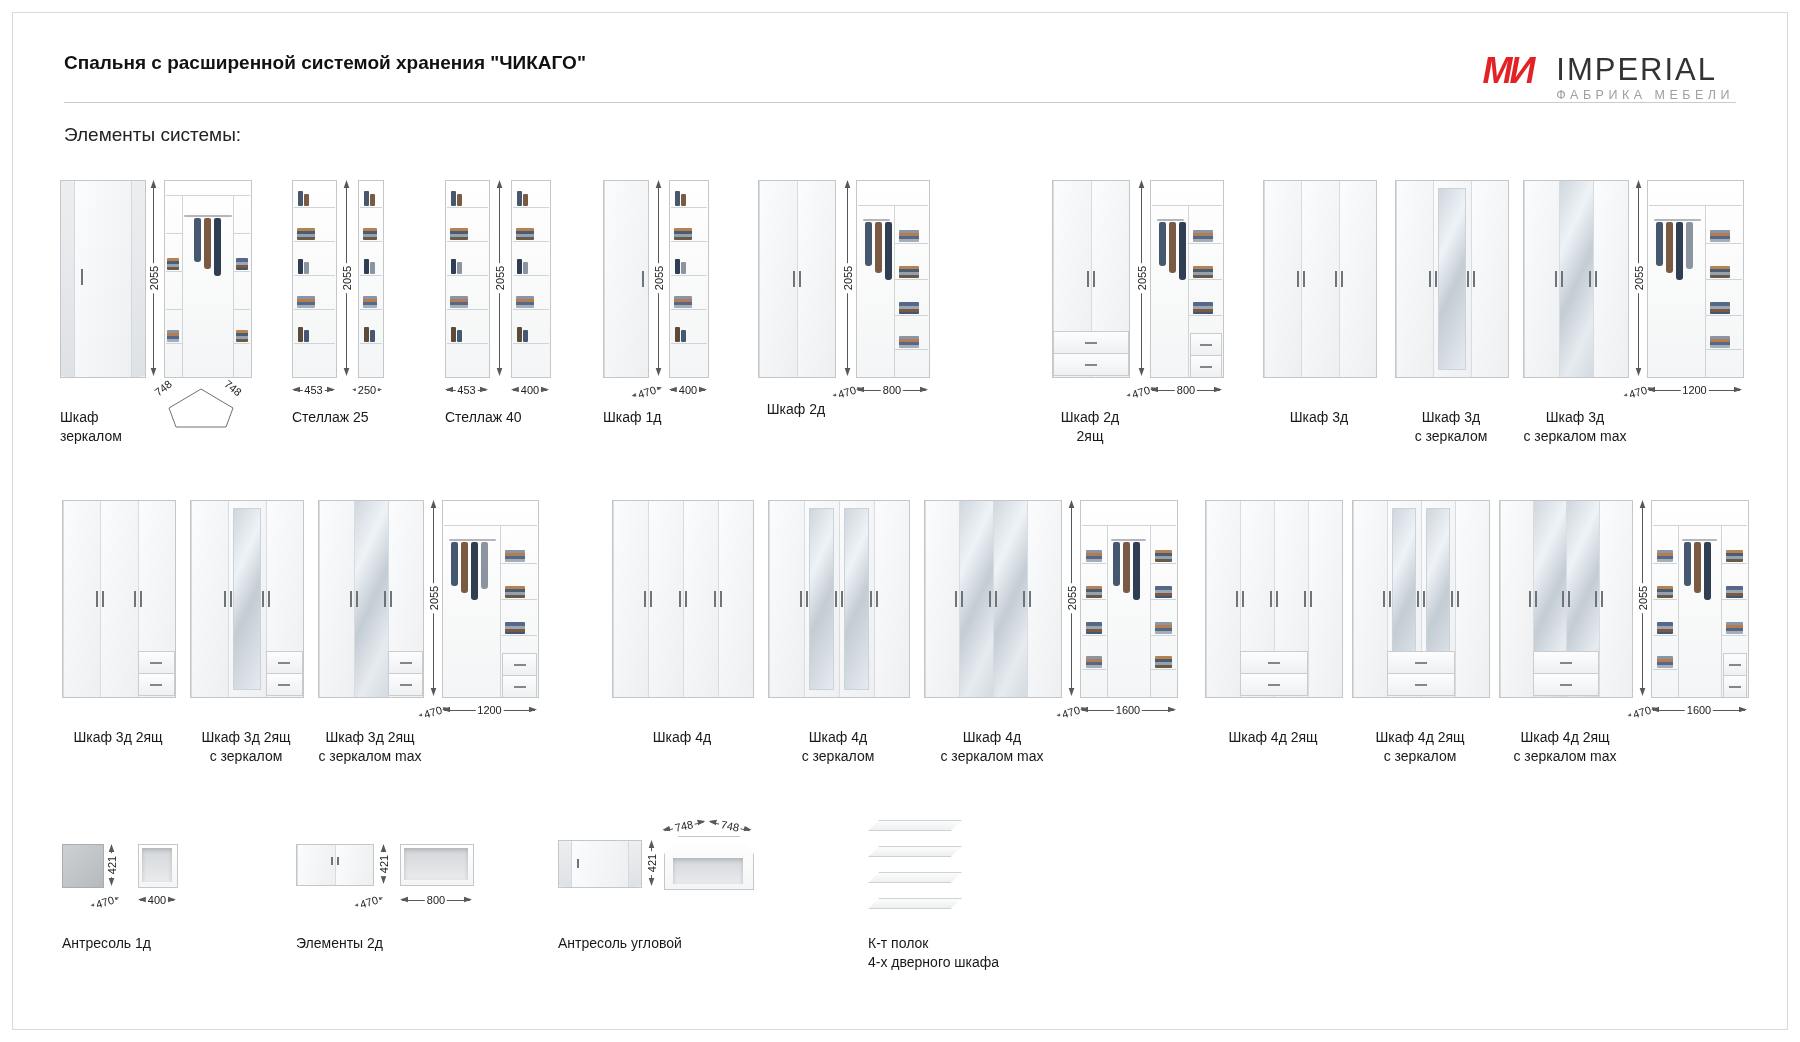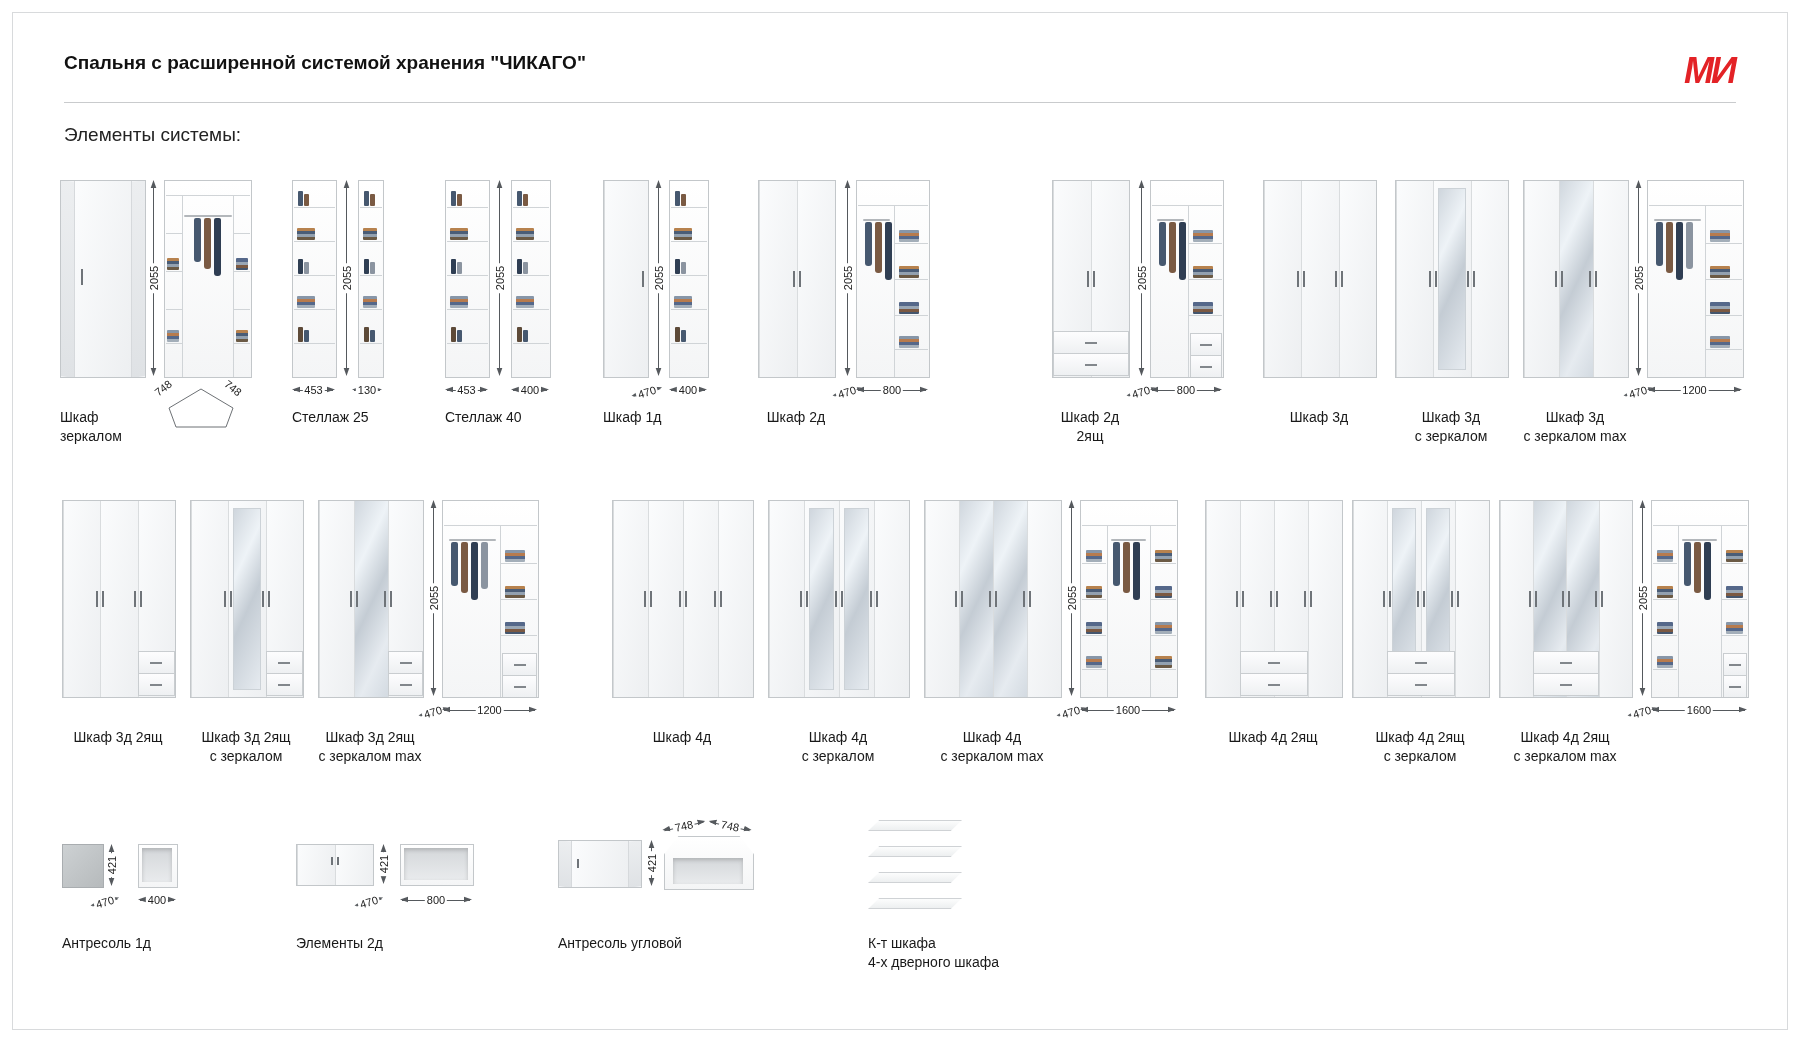--- a/index.html
+++ b/index.html
@@ -68,20 +68,24 @@
              font-size:11px;color:#222;background:#fff;padding:0 2px;white-space:nowrap;}
   .pnum{position:absolute;font-size:11px;color:#222;}
 </style>
 </head>
 <body>
 
 <div class="sheet"></div>
 <div class="title">Спальня с расширенной системой хранения "ЧИКАГО"</div>
 <div class="logo">
   <span class="mark">МИ</span>
+  <span>
+    <span class="brand">IMPERIAL</span>
+    <span class="tagline">ФАБРИКА МЕБЕЛИ</span>
+  </span>
 </div>
 <div class="rule"></div>
 <div class="subtitle">Элементы системы:</div>
 
 <section class="item" style="left:60px;top:180px;width:215px;height:290px">
   <div class="ccw" style="left:0;top:0;width:84px;height:196px">
     <i class="s"></i>
     <i class="f">
         <i class="hdl" style="left:6px;top:88px;height:16px"></i>
       </i>
@@ -167,21 +171,21 @@
   <div class="hdim" style="left:0;top:204px;width:43px">
       <i class="ln"></i>
       <i class="ah l"></i>
       <i class="ah r"></i>
       <span class="num">453</span>
     </div>
   <div class="hdim" style="left:60px;top:204px;width:30px">
       <i class="ln"></i>
       <i class="ah l"></i>
       <i class="ah r"></i>
-      <span class="num">130</span>
+      <span class="num">250</span>
     </div>
   <div class="name" style="left:0;top:228px;width:110px">
       <div>Стеллаж 25</div>
     </div>
 </section>
 
 <section class="item" style="left:445px;top:180px;width:120px;height:290px">
   <div class="open" style="left:0;top:0;width:43px;height:196px">
       <div class="ln-h" style="left: 1px; top: 26px; width: 41px;"></div>
       <div class="book" style="left: 5px; top: 10px; height: 15px; background: rgb(70, 88, 111);"></div>
@@ -312,21 +316,21 @@
       <i class="ah l"></i>
       <i class="ah r"></i>
       <span class="num">470</span>
     </div>
   <div class="hdim" style="left:98px;top:204px;width:72px">
       <i class="ln"></i>
       <i class="ah l"></i>
       <i class="ah r"></i>
       <span class="num">800</span>
     </div>
-  <div class="name c" style="left:0;top:228px;width:76px">
+  <div class="name c" style="left:0;top:220px;width:76px">
       <div>Шкаф 2д</div>
     </div>
 </section>
 
 <section class="item" style="left:1052px;top:180px;width:175px;height:290px">
   <div class="cab" style="left:0;top:0;width:76px;height:196px">
       <div class="doorp" style="left: 0px; top: 0px; width: 38px; height: 196px;"></div>
       <div class="doorp" style="left: 38px; top: 0px; width: 38px; height: 196px;"></div>
       <div class="hdl" style="left: 34px; top: 90px; height: 16px;"></div>
       <div class="hdl" style="left: 40px; top: 90px; height: 16px;"></div>
@@ -868,16 +872,16 @@
 </section>
 
 <section class="item" style="left:868px;top:818px;width:180px;height:150px">
   <div style="position:absolute;left:0;top:2px;width:96px;height:92px">
     <div class="plank" style="left:0;top:0;width:92px"></div>
     <div class="plank" style="left:0;top:26px;width:92px"></div>
     <div class="plank" style="left:0;top:52px;width:92px"></div>
     <div class="plank" style="left:0;top:78px;width:92px"></div>
   </div>
   <div class="name" style="left:0;top:116px;width:180px">
-      <div>К-т шкафа</div>
+      <div>К-т полок</div>
       <div>4-х дверного шкафа</div>
     </div>
 </section>
 
 </body></html>

